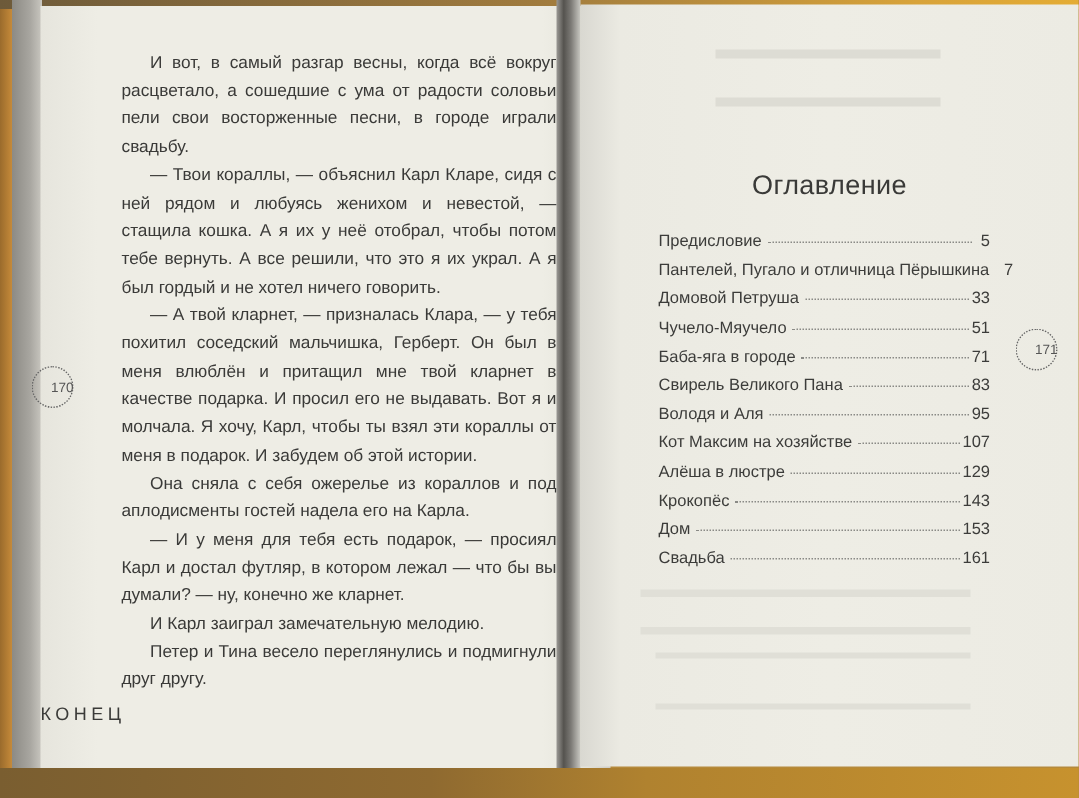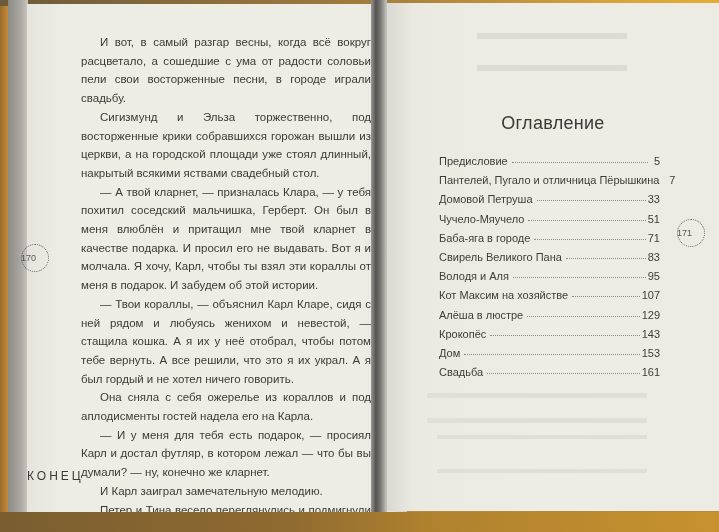--- a/index.html
+++ b/index.html
@@ -51,21 +51,21 @@
     font-size:12px; letter-spacing:3px; color:#3a3a38;
   }
   .page-num {
     position:absolute; font-size:9px; color:#555;
     width:28px; height:28px;
   }
   .page-num .dots {
     position:absolute; inset:0; border-radius:50%;
     border:1.5px dotted #666;
   }
-  .page-num .num { position:absolute; left:0; right:0; top:9px; text-align:left; }
+  .page-num .num { position:absolute; left:0; right:0; top:9px; text-align:right; }
   .page-num.left-num { left:-6px; top:240px; }
   .page-num.right-num { left:290px; top:216px; }
   .ghost { position:absolute; color:#c7c6bf; font-size:8px; text-align:center; }
   .toc-title {
     position:absolute; left:0; width:332px; top:110px; text-align:center;
     font-size:18px; color:#3a3a38; letter-spacing:0.3px;
   }
   .toc {
     position:absolute; left:23px; top:152px; width:250px;
     font-size:11px; color:#3c3c3a;
@@ -83,23 +83,22 @@
 </head>
 <body>
 
 <div class="frame-left"></div>
 <div class="frame-top"></div>
 <div class="left-shadow"></div>
 
 <div class="page left">
   <div class="text-col">
     <p>И вот, в самый разгар весны, когда всё вокруг расцветало, а сошедшие с ума от радости соловьи пели свои восторженные песни, в городе играли свадьбу.</p>
-    <p>Сигизмунд и Эльза торжественно, под восторженные крики собравшихся горожан вышли из церкви, а на городской площади уже стоял длинный, накрытый всякими яствами свадебный стол.</p>
+    <p>— Твои кораллы, — объяснил Карл Кларе, сидя с ней рядом и любуясь женихом и невестой, — стащила кошка. А я их у неё отобрал, чтобы потом тебе вернуть. А все решили, что это я их украл. А я был гордый и не хотел ничего говорить.</p>
     <p>— А твой кларнет, — призналась Клара, — у тебя похитил соседский мальчишка, Герберт. Он был в меня влюблён и притащил мне твой кларнет в качестве подарка. И просил его не выдавать. Вот я и молчала. Я хочу, Карл, чтобы ты взял эти кораллы от меня в подарок. И забудем об этой истории.</p>
-    <p>— Твои кораллы, — объяснил Карл Кларе, сидя с ней рядом и любуясь женихом и невестой, — стащила кошка. А я их у неё отобрал, чтобы потом тебе вернуть. А все решили, что это я их украл. А я был гордый и не хотел ничего говорить.</p>
     <p>Она сняла с себя ожерелье из кораллов и под аплодисменты гостей надела его на Карла.</p>
     <p>— И у меня для тебя есть подарок, — просиял Карл и достал футляр, в котором лежал — что бы вы думали? — ну, конечно же кларнет.</p>
     <p class="noindent" style="text-indent:19px">И Карл заиграл замечательную мелодию.</p>
     <p>Петер и Тина весело переглянулись и подмигнули друг другу.</p>
 
   </div>
   <div class="konec">КОНЕЦ</div>
   <div class="page-num left-num">
     <div class="dots"></div>
     <div class="num">170</div>

